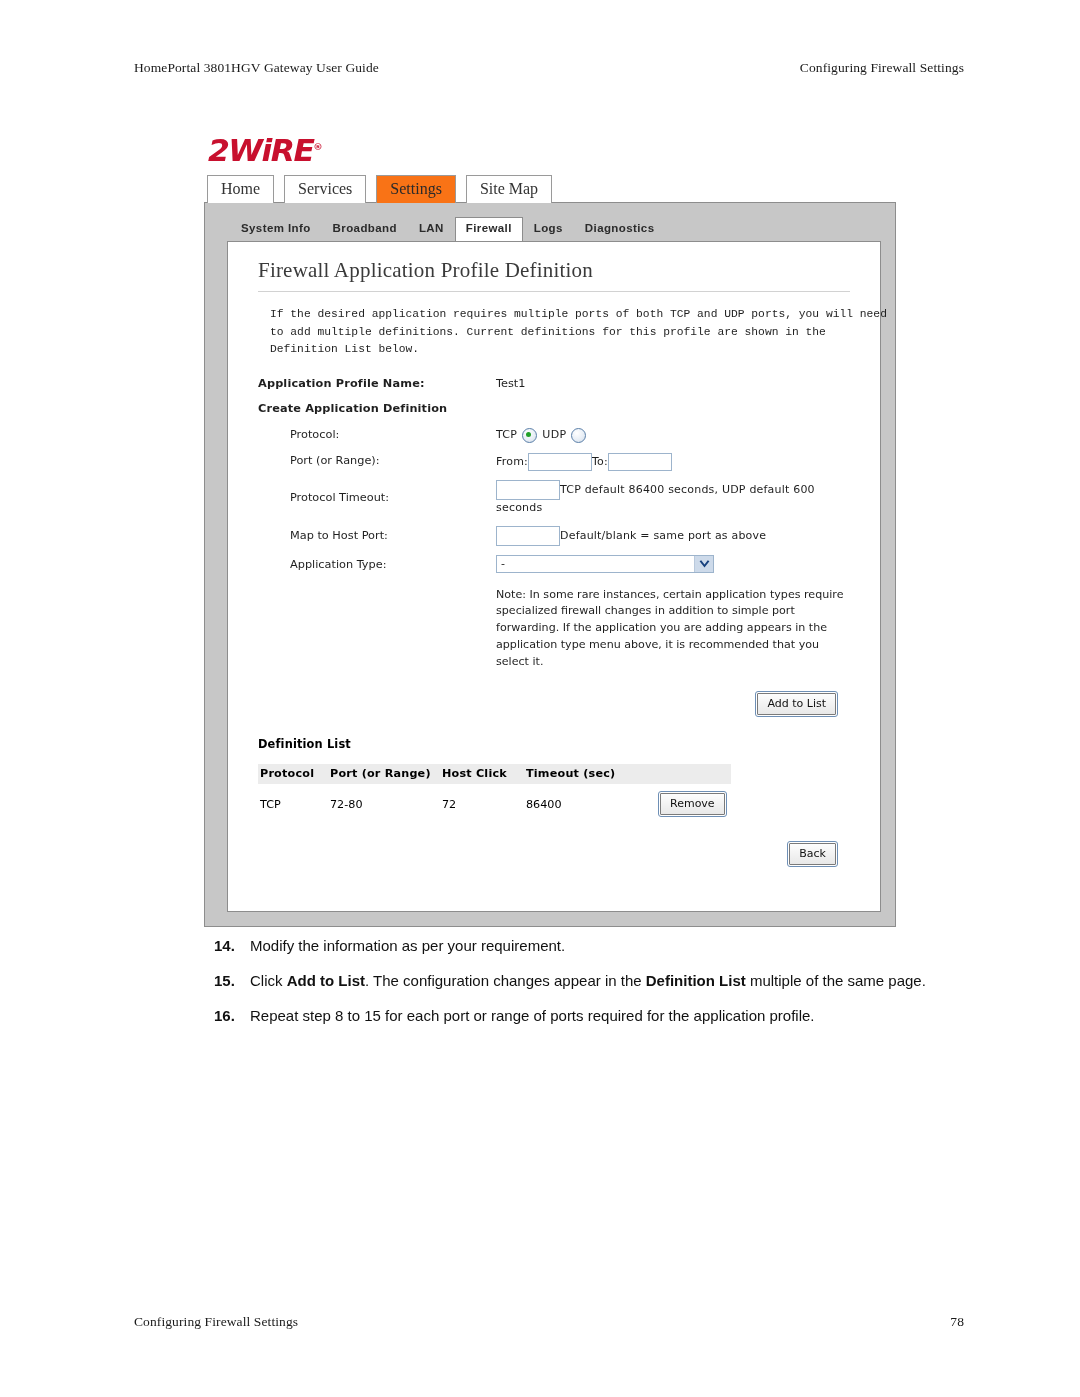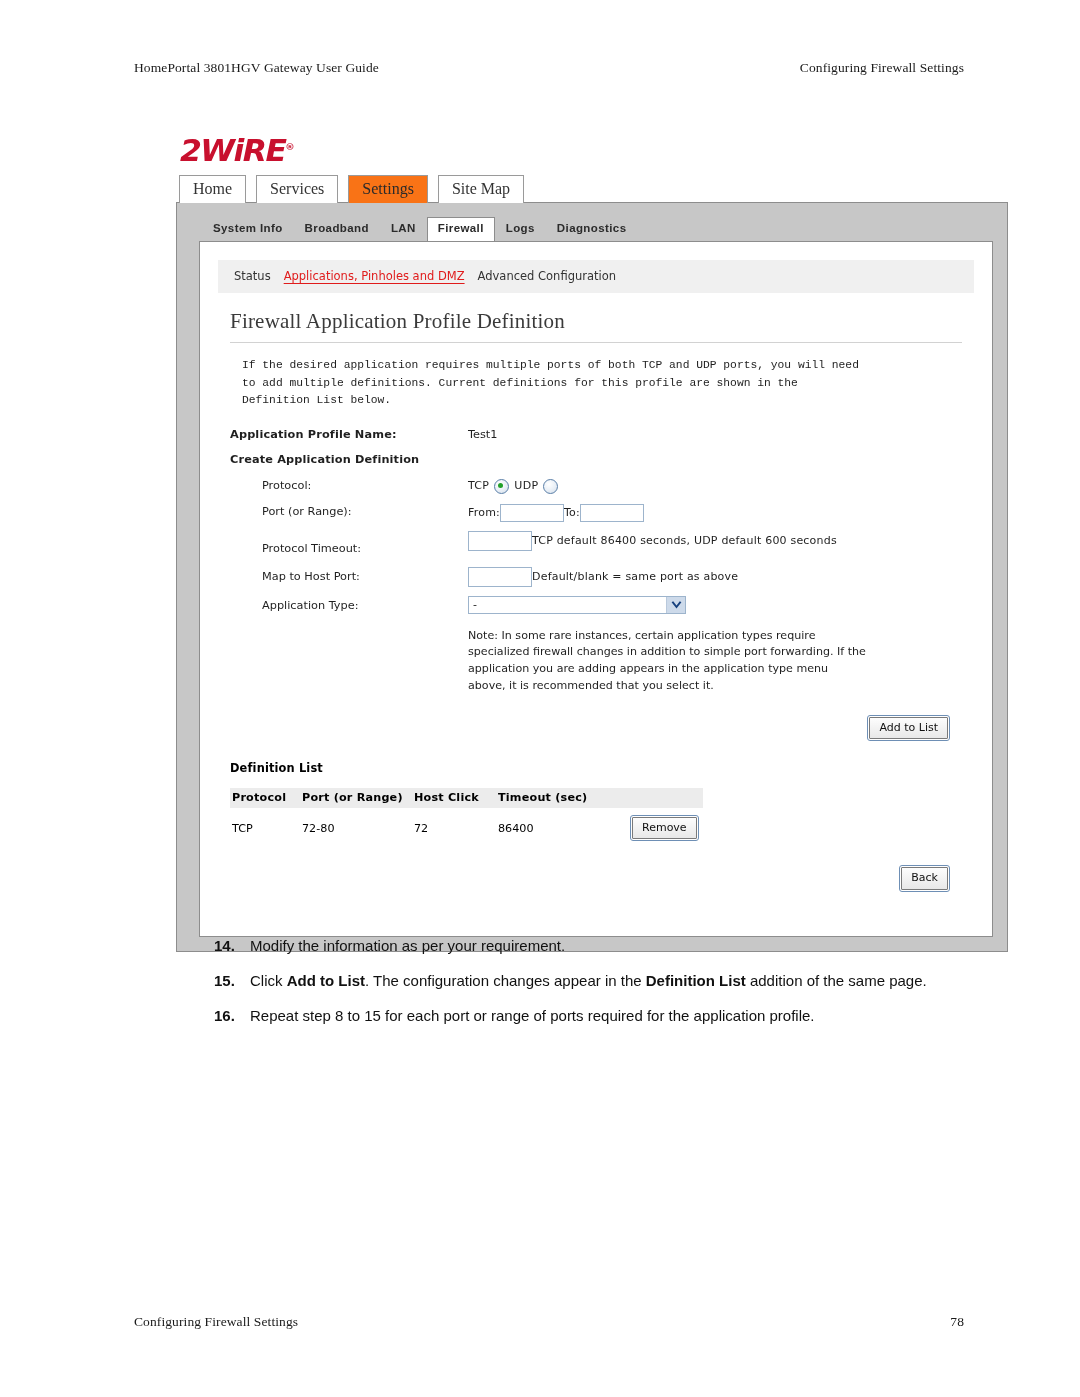--- a/index.html
+++ b/index.html
@@ -39,23 +39,23 @@
     justify-content: space-between;
     font-family: "Liberation Serif", serif;
     font-size: 13.5px;
     color: #1a1a1a;
     letter-spacing: 0.1px;
   }
 
   
   .figure {
     position: absolute;
-    left: 176px;
+    left: 204px;
     top: 120px;
-    width: 832px;
+    width: 692px;
   }
 
   
   .logo-wrap {
     height: 46px;
     padding-left: 4px;
     display: flex;
     align-items: flex-end;
   }
   .logo {
@@ -392,25 +392,20 @@
       <div class="subtab">System Info</div>
       <div class="subtab">Broadband</div>
       <div class="subtab">LAN</div>
       <div class="subtab active">Firewall</div>
       <div class="subtab">Logs</div>
       <div class="subtab">Diagnostics</div>
     </div>
 
     <div class="panel">
 
-      <div class="navbar">
-        <span class="nav-item">Status</span>
-        <span class="nav-item current">Applications, Pinholes and DMZ</span>
-        <span class="nav-item">Advanced Configuration</span>
-      </div>
 
       <div class="body">
 
         <h1 class="page-title">Firewall Application Profile Definition</h1>
 
         <p class="intro">If the desired application requires multiple ports of both TCP and UDP ports, you will need to add multiple definitions. Current definitions for this profile are shown in the Definition List below.</p>
 
         <div class="form">
 
           <div class="frow">
@@ -513,21 +508,21 @@
   </div>
 </div>
 
 <div class="steps">
   <div class="step">
     <span class="num">14.</span>
     <span class="txt"><span>Modify the information as per your requirement.</span></span>
   </div>
   <div class="step">
     <span class="num">15.</span>
-    <span class="txt"><span>Click </span><b>Add to List</b><span>. The configuration changes appear in the </span><b>Definition List</b><span> addition of the same page.</span></span>
+    <span class="txt"><span>Click </span><b>Add to List</b><span>. The configuration changes appear in the </span><b>Definition List</b><span> multiple of the same page.</span></span>
   </div>
   <div class="step">
     <span class="num">16.</span>
     <span class="txt"><span>Repeat step 8 to 15 for each port or range of ports required for the application profile.</span></span>
   </div>
 </div>
 
 <div class="running-foot">
   <span>Configuring Firewall Settings</span>
   <span>78</span>

